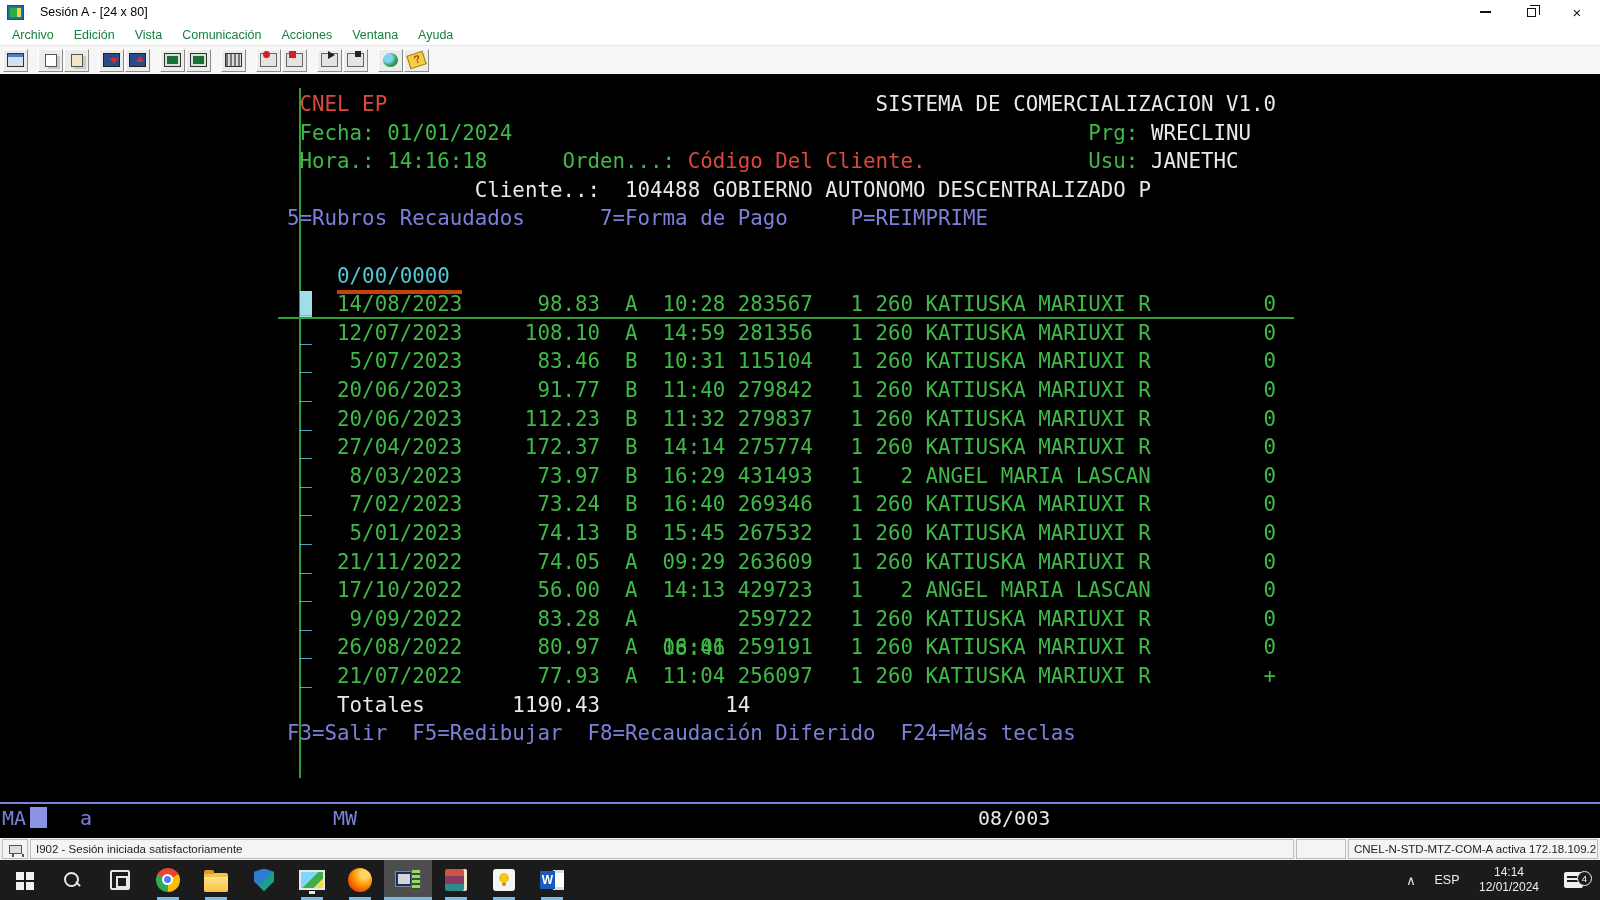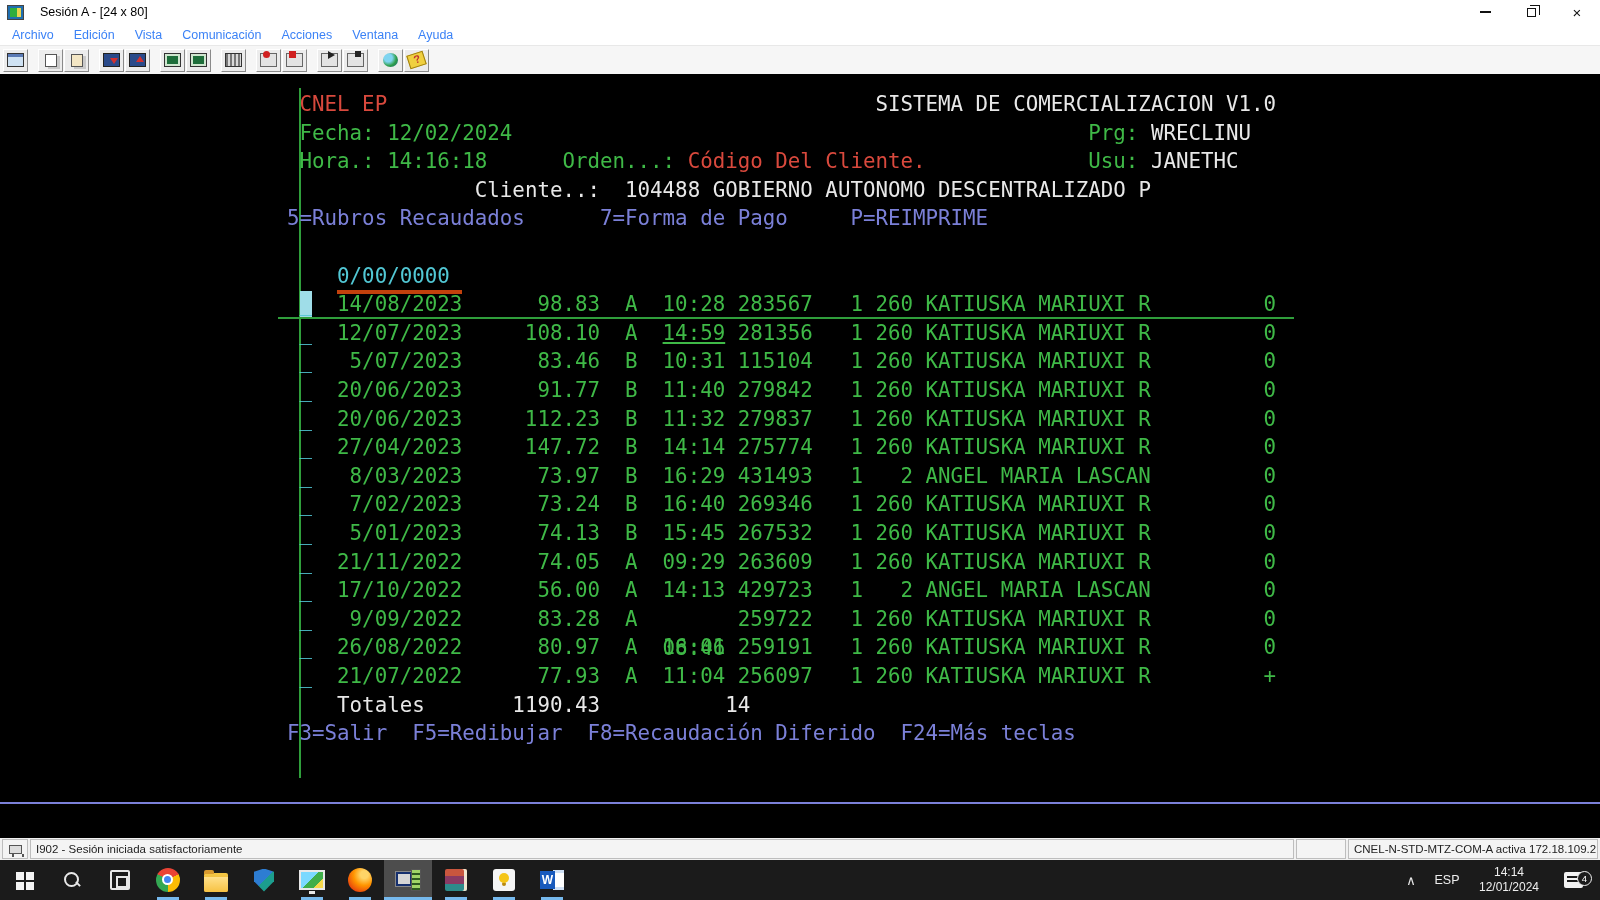--- a/index.html
+++ b/index.html
@@ -13,21 +13,21 @@
   .app-icon::before{content:"";position:absolute;right:2px;top:2px;width:4px;height:9px;background:#e8d44d;}
   .title{margin-left:16px;font-size:12.5px;color:#000;}
   .wcontrols{position:absolute;right:0;top:0;height:24px;display:flex;}
   .wbtn{width:46px;height:24px;display:flex;align-items:center;justify-content:center;cursor:default;}
   .min-glyph{width:11px;height:1.5px;background:#111;}
   .restore-glyph{width:9px;height:9px;border:1.2px solid #111;position:relative;background:#fff;}
   .restore-glyph::before{content:"";position:absolute;left:2px;top:-4px;width:9px;height:9px;border:1.2px solid #111;border-left:none;border-bottom:none;}
   .close-glyph{font-size:15px;color:#111;line-height:1;}
 
   .menubar{position:absolute;top:24px;left:0;width:1600px;height:22px;background:#ffffff;display:flex;align-items:center;padding-left:2px;border-bottom:1px solid #e8e8e8;}
-  .menu-item{font-size:12.5px;color:#3b82f6;padding:0 10px;height:22px;line-height:22px;}
+  .menu-item{font-size:12.5px;color:#15803d;padding:0 10px;height:22px;line-height:22px;}
 
   .toolbar{position:absolute;top:46px;left:0;width:1600px;height:28px;background:#f6f6f6;display:flex;align-items:center;padding-left:3px;}
   .tbtn{width:25px;height:23px;background:#ececec;border:1px solid;border-color:#ffffff #8a8a8a #8a8a8a #ffffff;margin-right:1px;display:flex;align-items:center;justify-content:center;}
   .tbtn.gap{margin-left:9px;}
   .tico{width:17px;height:14px;position:relative;}
   .ico-new-session{background:#cfe2f3;border:1px solid #333;box-shadow:inset 0 3px 0 #5a7ab5;}
   .ico-copy,.ico-paste{width:12px;height:13px;background:#fff;border:1px solid #555;box-shadow:3px 2px 0 0 #c9c9c9;}
   .ico-paste{background:#f3e6c4;}
   .ico-send-file,.ico-receive-file{background:#2a4a8a;border:1px solid #222;}
   .ico-send-file::after,.ico-receive-file::after{content:"";position:absolute;right:1px;bottom:1px;width:0;height:0;border:4px solid transparent;}
@@ -192,21 +192,21 @@
     </div>
   </div>
 
 <div class="terminal">
   <div class="screen" id="screen">
     <div class="vline"></div>
     <div class="hline"></div>
     <div class="cursor"></div>
   <span class="tseg c-red" style="top: 0px; left: 12.52px;">CNEL EP</span>
       <span class="tseg c-white" style="top: 0px; left: 588.44px;">SISTEMA DE COMERCIALIZACION V1.0</span>
-      <span class="tseg c-green" style="top: 28.6px; left: 12.52px;">Fecha: 12/02/2024</span>
+      <span class="tseg c-green" style="top: 28.6px; left: 12.52px;">Fecha: 01/01/2024</span>
       <span class="tseg c-green" style="top: 28.6px; left: 801.28px;">Prg:</span>
       <span class="tseg c-white" style="top: 28.6px; left: 863.88px;">WRECLINU</span>
       <span class="tseg c-green" style="top: 57.2px; left: 12.52px;">Hora.: 14:16:18</span>
       <span class="tseg c-green" style="top: 57.2px; left: 275.44px;">Orden...:</span>
       <span class="tseg c-red" style="top: 57.2px; left: 400.64px;">Código Del Cliente.</span>
       <span class="tseg c-green" style="top: 57.2px; left: 801.28px;">Usu:</span>
       <span class="tseg c-white" style="top: 57.2px; left: 863.88px;">JANETHC</span>
       <span class="tseg c-white" style="top: 85.8px; left: 187.8px;">Cliente..:</span>
       <span class="tseg c-white" style="top: 85.8px; left: 338.04px;">104488 GOBIERNO AUTONOMO DESCENTRALIZADO P</span>
       <span class="tseg c-blue" style="top: 114.4px; left: 0px;">5=Rubros Recaudados</span>
@@ -224,21 +224,21 @@
       <span class="tseg c-green" style="top: 200.2px; left: 375.6px;">10:28</span>
       <span class="tseg c-green" style="top: 200.2px; left: 450.72px;">283567</span>
       <span class="tseg c-green" style="top: 200.2px; left: 525.84px;">   1</span>
       <span class="tseg c-green" style="top: 200.2px; left: 575.92px;"> 260</span>
       <span class="tseg c-green" style="top: 200.2px; left: 638.52px;">KATIUSKA MARIUXI R</span>
       <span class="tseg c-green" style="top: 200.2px; left: 863.88px;">         0</span>
       <span class="tseg c-cyan" style="top: 228.8px; left: 12.52px;">_</span>
       <span class="tseg c-green" style="top: 228.8px; left: 50.08px;">12/07/2023</span>
       <span class="tseg c-green" style="top: 228.8px; left: 175.28px;">     108.10</span>
       <span class="tseg c-green" style="top: 228.8px; left: 338.04px;">A</span>
-      <span class="tseg c-green" style="top: 228.8px; left: 375.6px; text-decoration: underline;">14:59</span>
+      <span class="tseg c-green" style="top: 228.8px; left: 375.6px;">14:59</span>
       <span class="tseg c-green" style="top: 228.8px; left: 450.72px;">281356</span>
       <span class="tseg c-green" style="top: 228.8px; left: 525.84px;">   1</span>
       <span class="tseg c-green" style="top: 228.8px; left: 575.92px;"> 260</span>
       <span class="tseg c-green" style="top: 228.8px; left: 638.52px;">KATIUSKA MARIUXI R</span>
       <span class="tseg c-green" style="top: 228.8px; left: 863.88px;">         0</span>
       <span class="tseg c-cyan" style="top: 257.4px; left: 12.52px;">_</span>
       <span class="tseg c-green" style="top: 257.4px; left: 50.08px;"> 5/07/2023</span>
       <span class="tseg c-green" style="top: 257.4px; left: 175.28px;">      83.46</span>
       <span class="tseg c-green" style="top: 257.4px; left: 338.04px;">B</span>
       <span class="tseg c-green" style="top: 257.4px; left: 375.6px; text-align: right;">10:31</span>
@@ -262,21 +262,21 @@
       <span class="tseg c-green" style="top: 314.6px; left: 175.28px;">     112.23</span>
       <span class="tseg c-green" style="top: 314.6px; left: 338.04px;">B</span>
       <span class="tseg c-green" style="top: 314.6px; left: 375.6px;">11:32</span>
       <span class="tseg c-green" style="top: 314.6px; left: 450.72px;">279837</span>
       <span class="tseg c-green" style="top: 314.6px; left: 525.84px;">   1</span>
       <span class="tseg c-green" style="top: 314.6px; left: 575.92px;"> 260</span>
       <span class="tseg c-green" style="top: 314.6px; left: 638.52px;">KATIUSKA MARIUXI R</span>
       <span class="tseg c-green" style="top: 314.6px; left: 863.88px;">         0</span>
       <span class="tseg c-cyan" style="top: 343.2px; left: 12.52px;">_</span>
       <span class="tseg c-green" style="top: 343.2px; left: 50.08px;">27/04/2023</span>
-      <span class="tseg c-green" style="top: 343.2px; left: 175.28px;">     147.72</span>
+      <span class="tseg c-green" style="top: 343.2px; left: 175.28px;">     172.37</span>
       <span class="tseg c-green" style="top: 343.2px; left: 338.04px;">B</span>
       <span class="tseg c-green" style="top: 343.2px; left: 375.6px;">14:14</span>
       <span class="tseg c-green" style="top: 343.2px; left: 450.72px;">275774</span>
       <span class="tseg c-green" style="top: 343.2px; left: 525.84px;">   1</span>
       <span class="tseg c-green" style="top: 343.2px; left: 575.92px;"> 260</span>
       <span class="tseg c-green" style="top: 343.2px; left: 638.52px;">KATIUSKA MARIUXI R</span>
       <span class="tseg c-green" style="top: 343.2px; left: 863.88px;">         0</span>
       <span class="tseg c-cyan" style="top: 371.8px; left: 12.52px;">_</span>
       <span class="tseg c-green" style="top: 371.8px; left: 50.08px;"> 8/03/2023</span>
       <span class="tseg c-green" style="top: 371.8px; left: 175.28px;">      73.97</span>
@@ -352,20 +352,27 @@
       <span class="tseg c-green" style="top: 572px; left: 175.28px;">      77.93</span>
       <span class="tseg c-green" style="top: 572px; left: 338.04px;">A</span>
       <span class="tseg c-green" style="top: 572px; left: 375.6px;">11:04</span>
       <span class="tseg c-green" style="top: 572px; left: 450.72px;">256097</span>
       <span class="tseg c-green" style="top: 572px; left: 525.84px;">   1</span>
       <span class="tseg c-green" style="top: 572px; left: 575.92px;"> 260</span>
       <span class="tseg c-green" style="top: 572px; left: 638.52px;">KATIUSKA MARIUXI R</span>
       <span class="tseg c-green" style="top: 572px; left: 863.88px;">         +</span>
     </div>
   <div class="oia-sep"></div>
+  <div class="oia">
+    <span class="oia-sys">MA</span>
+    <span class="oia-cursorblock"></span>
+    <span class="oia-shift">a</span>
+    <span class="oia-mode">MW</span>
+    <span class="oia-pos">08/003</span>
+  </div>
 </div>
 
 <div class="statusbar">
   <div class="pane pane-icon">
       <div class="status-glyph"></div>
     </div>
   <div class="pane pane-msg">I902 - Sesión iniciada satisfactoriamente</div>
   <div class="pane pane-empty"></div>
   <div class="pane pane-conn">CNEL-N-STD-MTZ-COM-A activa 172.18.109.2</div>
 </div>

